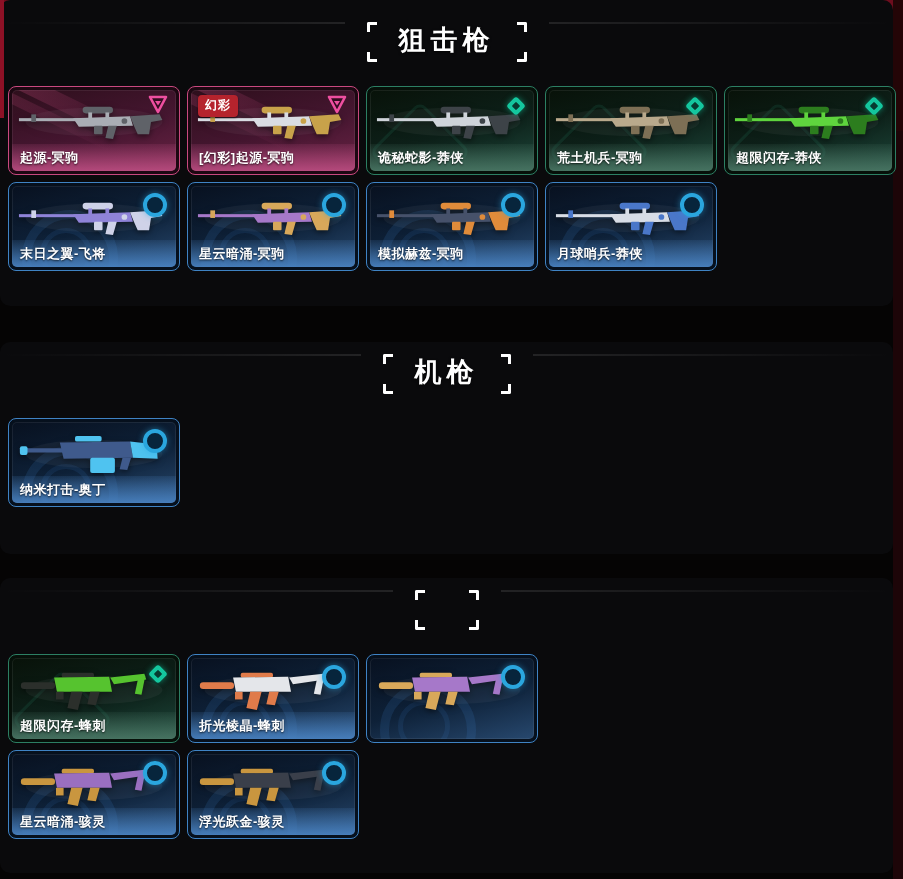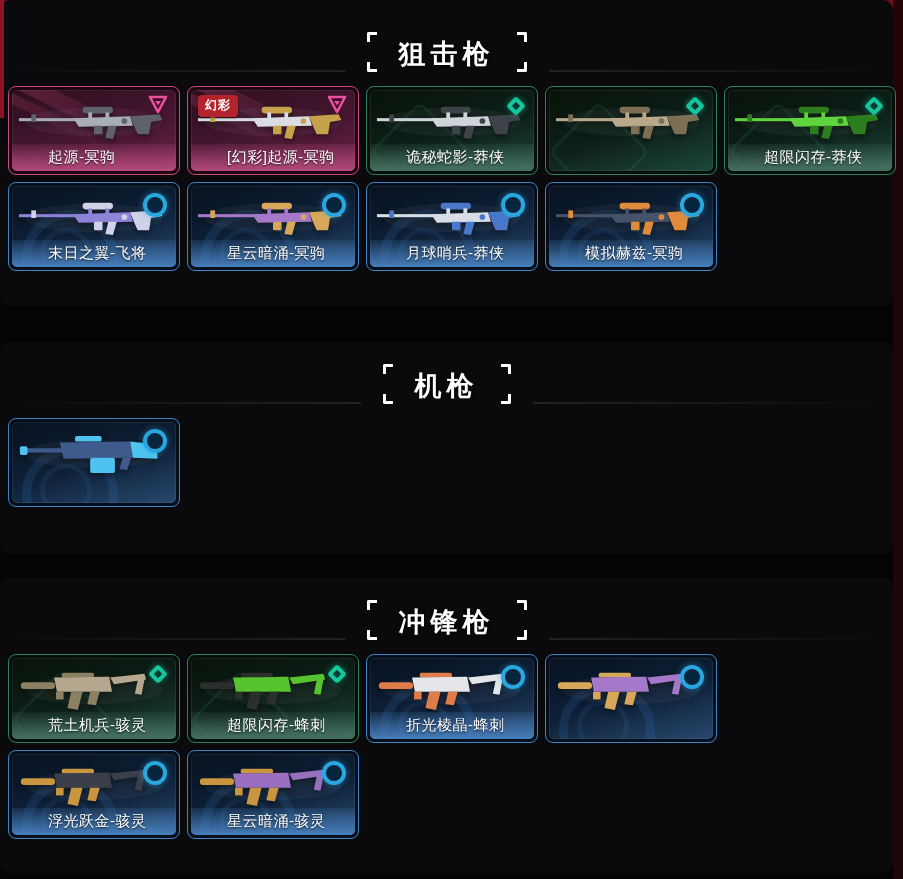--- a/index.html
+++ b/index.html
@@ -27,21 +27,21 @@
 
   
   #sections-root { position:relative; z-index:1; }
   .panel { position:relative; margin:0 10px 0 0; background:#0a0a0c;
            border-radius:10px; box-sizing:border-box; }
   .panel-0 { min-height:306px; padding-top:22px; }
   .panel-1 { min-height:212px; margin-top:36px; padding-top:12px; }
   .panel-2 { min-height:295px; margin-top:24px; padding-top:12px; }
 
   
-  .sec-header { display:flex; align-items:flex-end; height:50px; margin-bottom:14px;font-family:Liberation Mono, monospace; }
+  .sec-header { display:flex; align-items:flex-start; height:50px; margin-bottom:14px;font-family:Liberation Mono, monospace; }
   .hline { flex:1; height:2px; }
   .hline.l { background:linear-gradient(90deg, rgba(255,255,255,0), rgba(255,255,255,.10)); }
   .hline.r { background:linear-gradient(270deg, rgba(255,255,255,0), rgba(255,255,255,.10)); }
   .bracket { position:relative; width:14px; height:40px; flex:0 0 auto; }
   .bracket.bl { margin:0 18px 0 22px; }
   .bracket.br { margin:0 22px 0 18px; }
   .corner { position:absolute; width:10px; height:10px; border:3px solid #fff; box-sizing:border-box; }
   .corner.c-tl { top:0; left:0; border-right:none; border-bottom:none; border-top-left-radius:2px; }
   .corner.c-bl { bottom:0; left:0; border-right:none; border-top:none; border-bottom-left-radius:2px; }
   .corner.c-tr { top:0; right:0; border-left:none; border-bottom:none; border-top-right-radius:2px; }
@@ -77,22 +77,22 @@
       width:42px; height:42px; border:5px solid rgba(70,150,235,.10); border-radius:50%; }
 
   .weapon { position:absolute; left:6px; right:6px; top:3px; z-index:1; }
   .weapon svg { display:block; width:100%; height:56px; filter:drop-shadow(0 2px 3px rgba(0,0,0,.55)); }
 
   .label-bar { position:absolute; left:0; right:0; bottom:0; height:27px; z-index:2;
                display:flex; align-items:center; padding:0 8px; box-sizing:border-box; }
   .theme-pink  .label-bar { background:linear-gradient(180deg, rgba(187,77,129,.15), rgba(187,77,129,.92)); }
   .theme-green .label-bar { background:linear-gradient(180deg, rgba(74,118,100,.12), rgba(74,118,100,.92)); }
   .theme-blue  .label-bar { background:linear-gradient(180deg, rgba(73,130,193,.15), rgba(73,130,193,.92)); }
-  .label { color:#fff; font-size:15px; font-weight:normal; white-space:nowrap;
-           text-shadow:0 1px 2px rgba(0,0,0,.75); letter-spacing:.5px;margin-left:28px; }
+  .label { color:#fff; font-size:13px; font-weight:bold; white-space:nowrap;
+           text-shadow:0 1px 2px rgba(0,0,0,.75); letter-spacing:.5px; }
 
   .badge { position:absolute; top:5px; left:7px; z-index:3; background:#b5232d; color:#fff;
            font-size:12px; font-weight:bold; padding:2px 7px 3px; border-radius:4px;
            letter-spacing:1px; box-shadow:0 1px 2px rgba(0,0,0,.6); }
 
   .tier { position:absolute; top:7px; right:9px; z-index:3; display:block; }
   .tier-diamond { top:9px; right:11px; width:14px; height:14px; background:#14c69e;
                   transform:rotate(45deg); border-radius:3px; box-shadow:0 0 6px rgba(20,198,158,.6); }
   .tier-diamond::after { content:""; position:absolute; inset:4px; background:#073b30; border-radius:1px; }
   .tier-ring { width:16px; height:16px; border:4.5px solid #2aa6de; border-radius:50%;
@@ -226,20 +226,23 @@
                     <rect x="92" y="19" width="4" height="7" fill="#b9a98c"></rect>
                     <path d="M58 25 L118 23 L121 33 L64 34 Z" fill="#b9a98c"></path>
                     <path d="M118 23 L149 21 L152 27 L140 29 L138 42 L126 42 L122 33 Z" fill="#7d6f55"></path>
                     <path d="M95 33 L104 33 L100 47 L92 46 Z" fill="#7d6f55"></path>
                     <rect x="80" y="33" width="9" height="9" rx="1" fill="#7d6f55"></rect>
                     <circle cx="112" cy="28" r="3" fill="#7d6f55"></circle>
                   </svg>
                 </div>
 
       <span class="tier tier-diamond"></span>
+      <div class="label-bar">
+        <span class="label">荒土机兵-冥驹</span>
+      </div>
     </div>
   </div>
 
   <div class="card theme-green">
     <div class="card-inner">
       <div class="weapon">
                   <svg viewBox="0 0 160 56" preserveAspectRatio="xMidYMid meet">
                     <ellipse cx="80" cy="29" rx="72" ry="15" fill="rgba(255,255,255,.045)"></ellipse>
                     <rect x="1" y="25" width="80" height="3.2" fill="#5fd43e"></rect>
                     <rect x="14" y="21" width="5" height="8" fill="#2c7d1e"></rect>
@@ -310,64 +313,64 @@
         <span class="label">星云暗涌-冥驹</span>
       </div>
     </div>
   </div>
 
   <div class="card theme-blue">
     <div class="card-inner">
       <div class="weapon">
                   <svg viewBox="0 0 160 56" preserveAspectRatio="xMidYMid meet">
                     <ellipse cx="80" cy="29" rx="72" ry="15" fill="rgba(255,255,255,.045)"></ellipse>
+                    <rect x="1" y="25" width="80" height="3.2" fill="#46516a"></rect>
+                    <rect x="14" y="21" width="5" height="8" fill="#e08b3a"></rect>
+                    <rect x="68" y="13" width="32" height="7" rx="3.5" fill="#e08b3a"></rect>
+                    <rect x="74" y="19" width="4" height="7" fill="#46516a"></rect>
+                    <rect x="92" y="19" width="4" height="7" fill="#46516a"></rect>
+                    <path d="M58 25 L118 23 L121 33 L64 34 Z" fill="#46516a"></path>
+                    <path d="M118 23 L149 21 L152 27 L140 29 L138 42 L126 42 L122 33 Z" fill="#e08b3a"></path>
+                    <path d="M95 33 L104 33 L100 47 L92 46 Z" fill="#e08b3a"></path>
+                    <rect x="80" y="33" width="9" height="9" rx="1" fill="#e08b3a"></rect>
+                    <circle cx="112" cy="28" r="3" fill="#e08b3a"></circle>
+                  </svg>
+                </div>
+
+      <span class="tier tier-ring"></span>
+      <div class="label-bar">
+        <span class="label">模拟赫兹-冥驹</span>
+      </div>
+    </div>
+  </div>
+
+  <div class="card theme-blue">
+    <div class="card-inner">
+      <div class="weapon">
+                  <svg viewBox="0 0 160 56" preserveAspectRatio="xMidYMid meet">
+                    <ellipse cx="80" cy="29" rx="72" ry="15" fill="rgba(255,255,255,.045)"></ellipse>
                     <rect x="1" y="25" width="80" height="3.2" fill="#d8dde6"></rect>
                     <rect x="14" y="21" width="5" height="8" fill="#4a77c9"></rect>
                     <rect x="68" y="13" width="32" height="7" rx="3.5" fill="#4a77c9"></rect>
                     <rect x="74" y="19" width="4" height="7" fill="#d8dde6"></rect>
                     <rect x="92" y="19" width="4" height="7" fill="#d8dde6"></rect>
                     <path d="M58 25 L118 23 L121 33 L64 34 Z" fill="#d8dde6"></path>
                     <path d="M118 23 L149 21 L152 27 L140 29 L138 42 L126 42 L122 33 Z" fill="#4a77c9"></path>
                     <path d="M95 33 L104 33 L100 47 L92 46 Z" fill="#4a77c9"></path>
                     <rect x="80" y="33" width="9" height="9" rx="1" fill="#4a77c9"></rect>
                     <circle cx="112" cy="28" r="3" fill="#4a77c9"></circle>
                   </svg>
                 </div>
 
       <span class="tier tier-ring"></span>
       <div class="label-bar">
         <span class="label">月球哨兵-莽侠</span>
       </div>
     </div>
   </div>
-
-  <div class="card theme-blue">
-    <div class="card-inner">
-      <div class="weapon">
-                  <svg viewBox="0 0 160 56" preserveAspectRatio="xMidYMid meet">
-                    <ellipse cx="80" cy="29" rx="72" ry="15" fill="rgba(255,255,255,.045)"></ellipse>
-                    <rect x="1" y="25" width="80" height="3.2" fill="#46516a"></rect>
-                    <rect x="14" y="21" width="5" height="8" fill="#e08b3a"></rect>
-                    <rect x="68" y="13" width="32" height="7" rx="3.5" fill="#e08b3a"></rect>
-                    <rect x="74" y="19" width="4" height="7" fill="#46516a"></rect>
-                    <rect x="92" y="19" width="4" height="7" fill="#46516a"></rect>
-                    <path d="M58 25 L118 23 L121 33 L64 34 Z" fill="#46516a"></path>
-                    <path d="M118 23 L149 21 L152 27 L140 29 L138 42 L126 42 L122 33 Z" fill="#e08b3a"></path>
-                    <path d="M95 33 L104 33 L100 47 L92 46 Z" fill="#e08b3a"></path>
-                    <rect x="80" y="33" width="9" height="9" rx="1" fill="#e08b3a"></rect>
-                    <circle cx="112" cy="28" r="3" fill="#e08b3a"></circle>
-                  </svg>
-                </div>
-
-      <span class="tier tier-ring"></span>
-      <div class="label-bar">
-        <span class="label">模拟赫兹-冥驹</span>
-      </div>
-    </div>
-  </div>
 </div>
         </div>
   </section>
 
   <section class="panel panel-1">
     <div class="sec-header">
       <div class="hline l"></div>
       <div class="bracket bl">
         <span class="corner c-tl"></span>
         <span class="corner c-bl"></span>
@@ -392,66 +395,46 @@
                     <rect x="2" y="21" width="8" height="9" rx="2" fill="#4fc3f0"></rect>
                     <rect x="60" y="10" width="28" height="6" rx="2" fill="#4fc3f0"></rect>
                     <path d="M44 17 L118 16 L121 33 L48 34 Z" fill="#3f5a8c"></path>
                     <path d="M118 16 L146 19 L147 34 L121 33 Z" fill="#4fc3f0"></path>
                     <rect x="76" y="33" width="26" height="16" rx="2" fill="#4fc3f0"></rect>
                     <path d="M110 33 L119 33 L115 46 L107 45 Z" fill="#3f5a8c"></path>
                   </svg>
                 </div>
 
       <span class="tier tier-ring"></span>
+      <div class="label-bar">
+        <span class="label">纳米打击-奥丁</span>
+      </div>
     </div>
   </div>
 
 </div>
         </div>
   </section>
 
   <section class="panel panel-2">
     <div class="sec-header">
       <div class="hline l"></div>
       <div class="bracket bl">
         <span class="corner c-tl"></span>
         <span class="corner c-bl"></span>
       </div>
-      <h2 class="sec-title">冲锋枪</h2>
       <div class="bracket br">
         <span class="corner c-tr"></span>
         <span class="corner c-br"></span>
       </div>
       <div class="hline r"></div>
     </div>
     <div class="rows">
           <div class="row">
 
-  <div class="card theme-green">
-    <div class="card-inner">
-      <div class="weapon">
-                  <svg viewBox="0 0 160 56" preserveAspectRatio="xMidYMid meet">
-                    <ellipse cx="80" cy="29" rx="72" ry="15" fill="rgba(255,255,255,.045)"></ellipse>
-                    <rect x="3" y="21" width="36" height="7" rx="3.5" fill="#8c7f62"></rect>
-                    <rect x="46" y="11" width="34" height="5" rx="2" fill="#8c7f62"></rect>
-                    <path d="M38 16 L96 15 L99 31 L41 31 Z" fill="#b5a88e"></path>
-                    <path d="M97 16 L133 12 L135 18 L101 23 Z" fill="#b5a88e"></path>
-                    <path d="M127 14 L134 14 L130 34 L123 33 Z" fill="#b5a88e"></path>
-                    <path d="M56 31 L68 31 L63 50 L52 48 Z" fill="#8c7f62"></path>
-                    <path d="M76 31 L86 31 L82 45 L73 44 Z" fill="#8c7f62"></path>
-                    <rect x="40" y="31" width="8" height="8" fill="#8c7f62"></rect>
-                  </svg>
-                </div>
-
-      <span class="tier tier-diamond"></span>
-      <div class="label-bar">
-        <span class="label">荒土机兵-骇灵</span>
-      </div>
-    </div>
-  </div>
 
   <div class="card theme-green">
     <div class="card-inner">
       <div class="weapon">
                   <svg viewBox="0 0 160 56" preserveAspectRatio="xMidYMid meet">
                     <ellipse cx="80" cy="29" rx="72" ry="15" fill="rgba(255,255,255,.045)"></ellipse>
                     <rect x="3" y="21" width="36" height="7" rx="3.5" fill="#2b2f2b"></rect>
                     <rect x="46" y="11" width="34" height="5" rx="2" fill="#2b2f2b"></rect>
                     <path d="M38 16 L96 15 L99 31 L41 31 Z" fill="#56c32f"></path>
                     <path d="M97 16 L133 12 L135 18 L101 23 Z" fill="#56c32f"></path>
@@ -513,55 +496,55 @@
   </div>
 </div>
           <div class="row">
   <div class="card theme-blue">
     <div class="card-inner">
       <div class="weapon">
                   <svg viewBox="0 0 160 56" preserveAspectRatio="xMidYMid meet">
                     <ellipse cx="80" cy="29" rx="72" ry="15" fill="rgba(255,255,255,.045)"></ellipse>
                     <rect x="3" y="21" width="36" height="7" rx="3.5" fill="#c9963f"></rect>
                     <rect x="46" y="11" width="34" height="5" rx="2" fill="#c9963f"></rect>
+                    <path d="M38 16 L96 15 L99 31 L41 31 Z" fill="#9a6fc0"></path>
+                    <path d="M97 16 L133 12 L135 18 L101 23 Z" fill="#9a6fc0"></path>
+                    <path d="M127 14 L134 14 L130 34 L123 33 Z" fill="#9a6fc0"></path>
+                    <path d="M56 31 L68 31 L63 50 L52 48 Z" fill="#c9963f"></path>
+                    <path d="M76 31 L86 31 L82 45 L73 44 Z" fill="#c9963f"></path>
+                    <rect x="40" y="31" width="8" height="8" fill="#c9963f"></rect>
+                  </svg>
+                </div>
+
+      <span class="tier tier-ring"></span>
+      <div class="label-bar">
+        <span class="label">星云暗涌-骇灵</span>
+      </div>
+    </div>
+  </div>
+
+  <div class="card theme-blue">
+    <div class="card-inner">
+      <div class="weapon">
+                  <svg viewBox="0 0 160 56" preserveAspectRatio="xMidYMid meet">
+                    <ellipse cx="80" cy="29" rx="72" ry="15" fill="rgba(255,255,255,.045)"></ellipse>
+                    <rect x="3" y="21" width="36" height="7" rx="3.5" fill="#c9963f"></rect>
+                    <rect x="46" y="11" width="34" height="5" rx="2" fill="#c9963f"></rect>
                     <path d="M38 16 L96 15 L99 31 L41 31 Z" fill="#3a3f4a"></path>
                     <path d="M97 16 L133 12 L135 18 L101 23 Z" fill="#3a3f4a"></path>
                     <path d="M127 14 L134 14 L130 34 L123 33 Z" fill="#3a3f4a"></path>
                     <path d="M56 31 L68 31 L63 50 L52 48 Z" fill="#c9963f"></path>
                     <path d="M76 31 L86 31 L82 45 L73 44 Z" fill="#c9963f"></path>
                     <rect x="40" y="31" width="8" height="8" fill="#c9963f"></rect>
                   </svg>
                 </div>
 
       <span class="tier tier-ring"></span>
       <div class="label-bar">
         <span class="label">浮光跃金-骇灵</span>
       </div>
     </div>
   </div>
-
-  <div class="card theme-blue">
-    <div class="card-inner">
-      <div class="weapon">
-                  <svg viewBox="0 0 160 56" preserveAspectRatio="xMidYMid meet">
-                    <ellipse cx="80" cy="29" rx="72" ry="15" fill="rgba(255,255,255,.045)"></ellipse>
-                    <rect x="3" y="21" width="36" height="7" rx="3.5" fill="#c9963f"></rect>
-                    <rect x="46" y="11" width="34" height="5" rx="2" fill="#c9963f"></rect>
-                    <path d="M38 16 L96 15 L99 31 L41 31 Z" fill="#9a6fc0"></path>
-                    <path d="M97 16 L133 12 L135 18 L101 23 Z" fill="#9a6fc0"></path>
-                    <path d="M127 14 L134 14 L130 34 L123 33 Z" fill="#9a6fc0"></path>
-                    <path d="M56 31 L68 31 L63 50 L52 48 Z" fill="#c9963f"></path>
-                    <path d="M76 31 L86 31 L82 45 L73 44 Z" fill="#c9963f"></path>
-                    <rect x="40" y="31" width="8" height="8" fill="#c9963f"></rect>
-                  </svg>
-                </div>
-
-      <span class="tier tier-ring"></span>
-      <div class="label-bar">
-        <span class="label">星云暗涌-骇灵</span>
-      </div>
-    </div>
-  </div>
 </div>
         </div>
   </section>
 </div>
 </div>
 
 </body></html>

